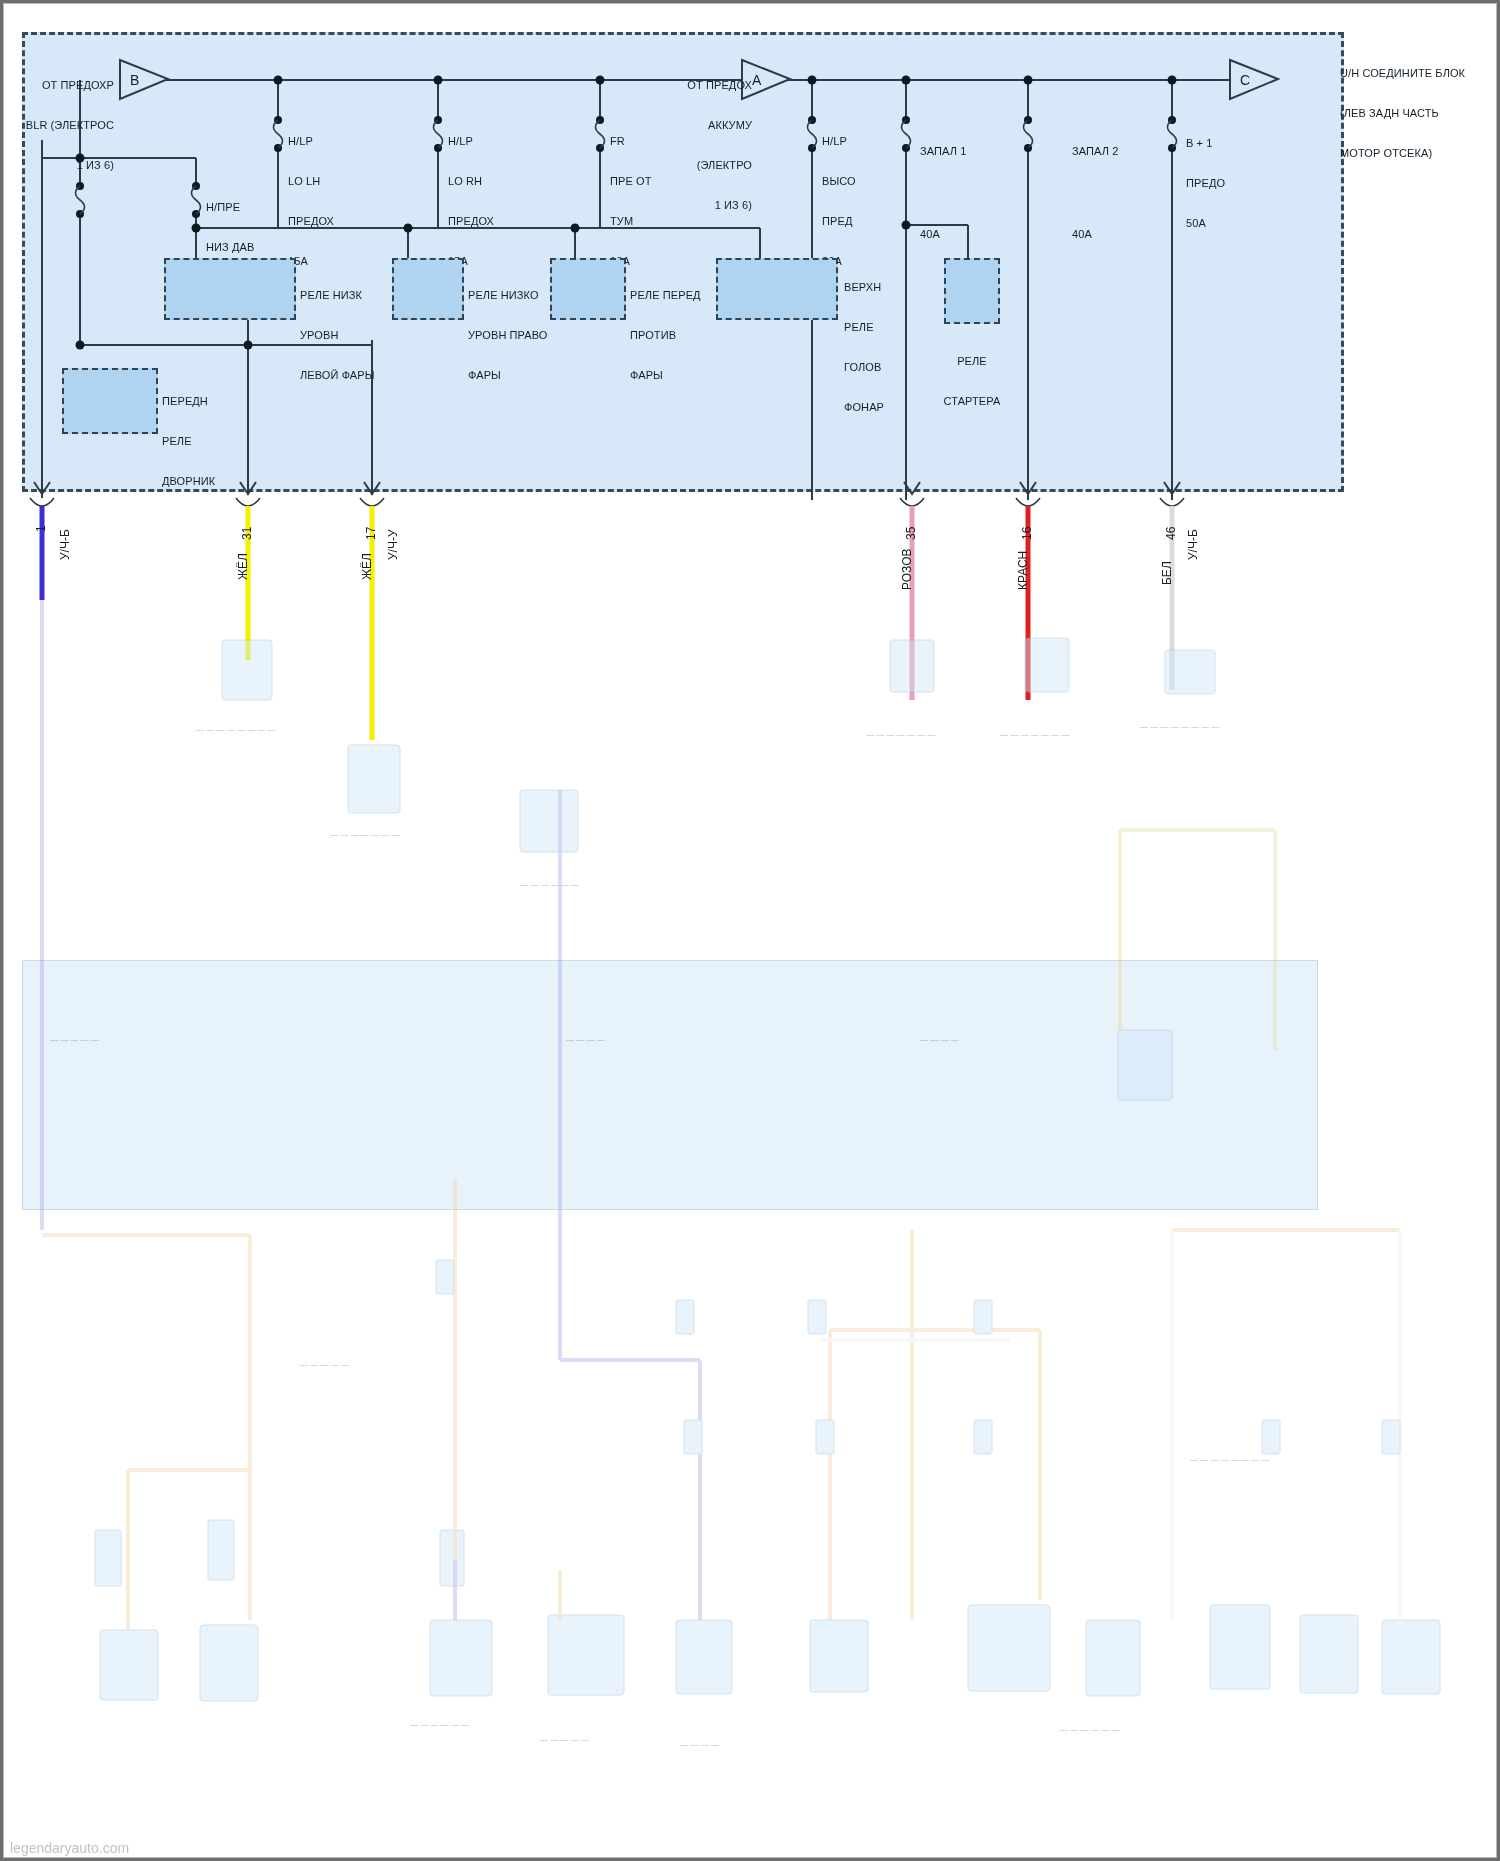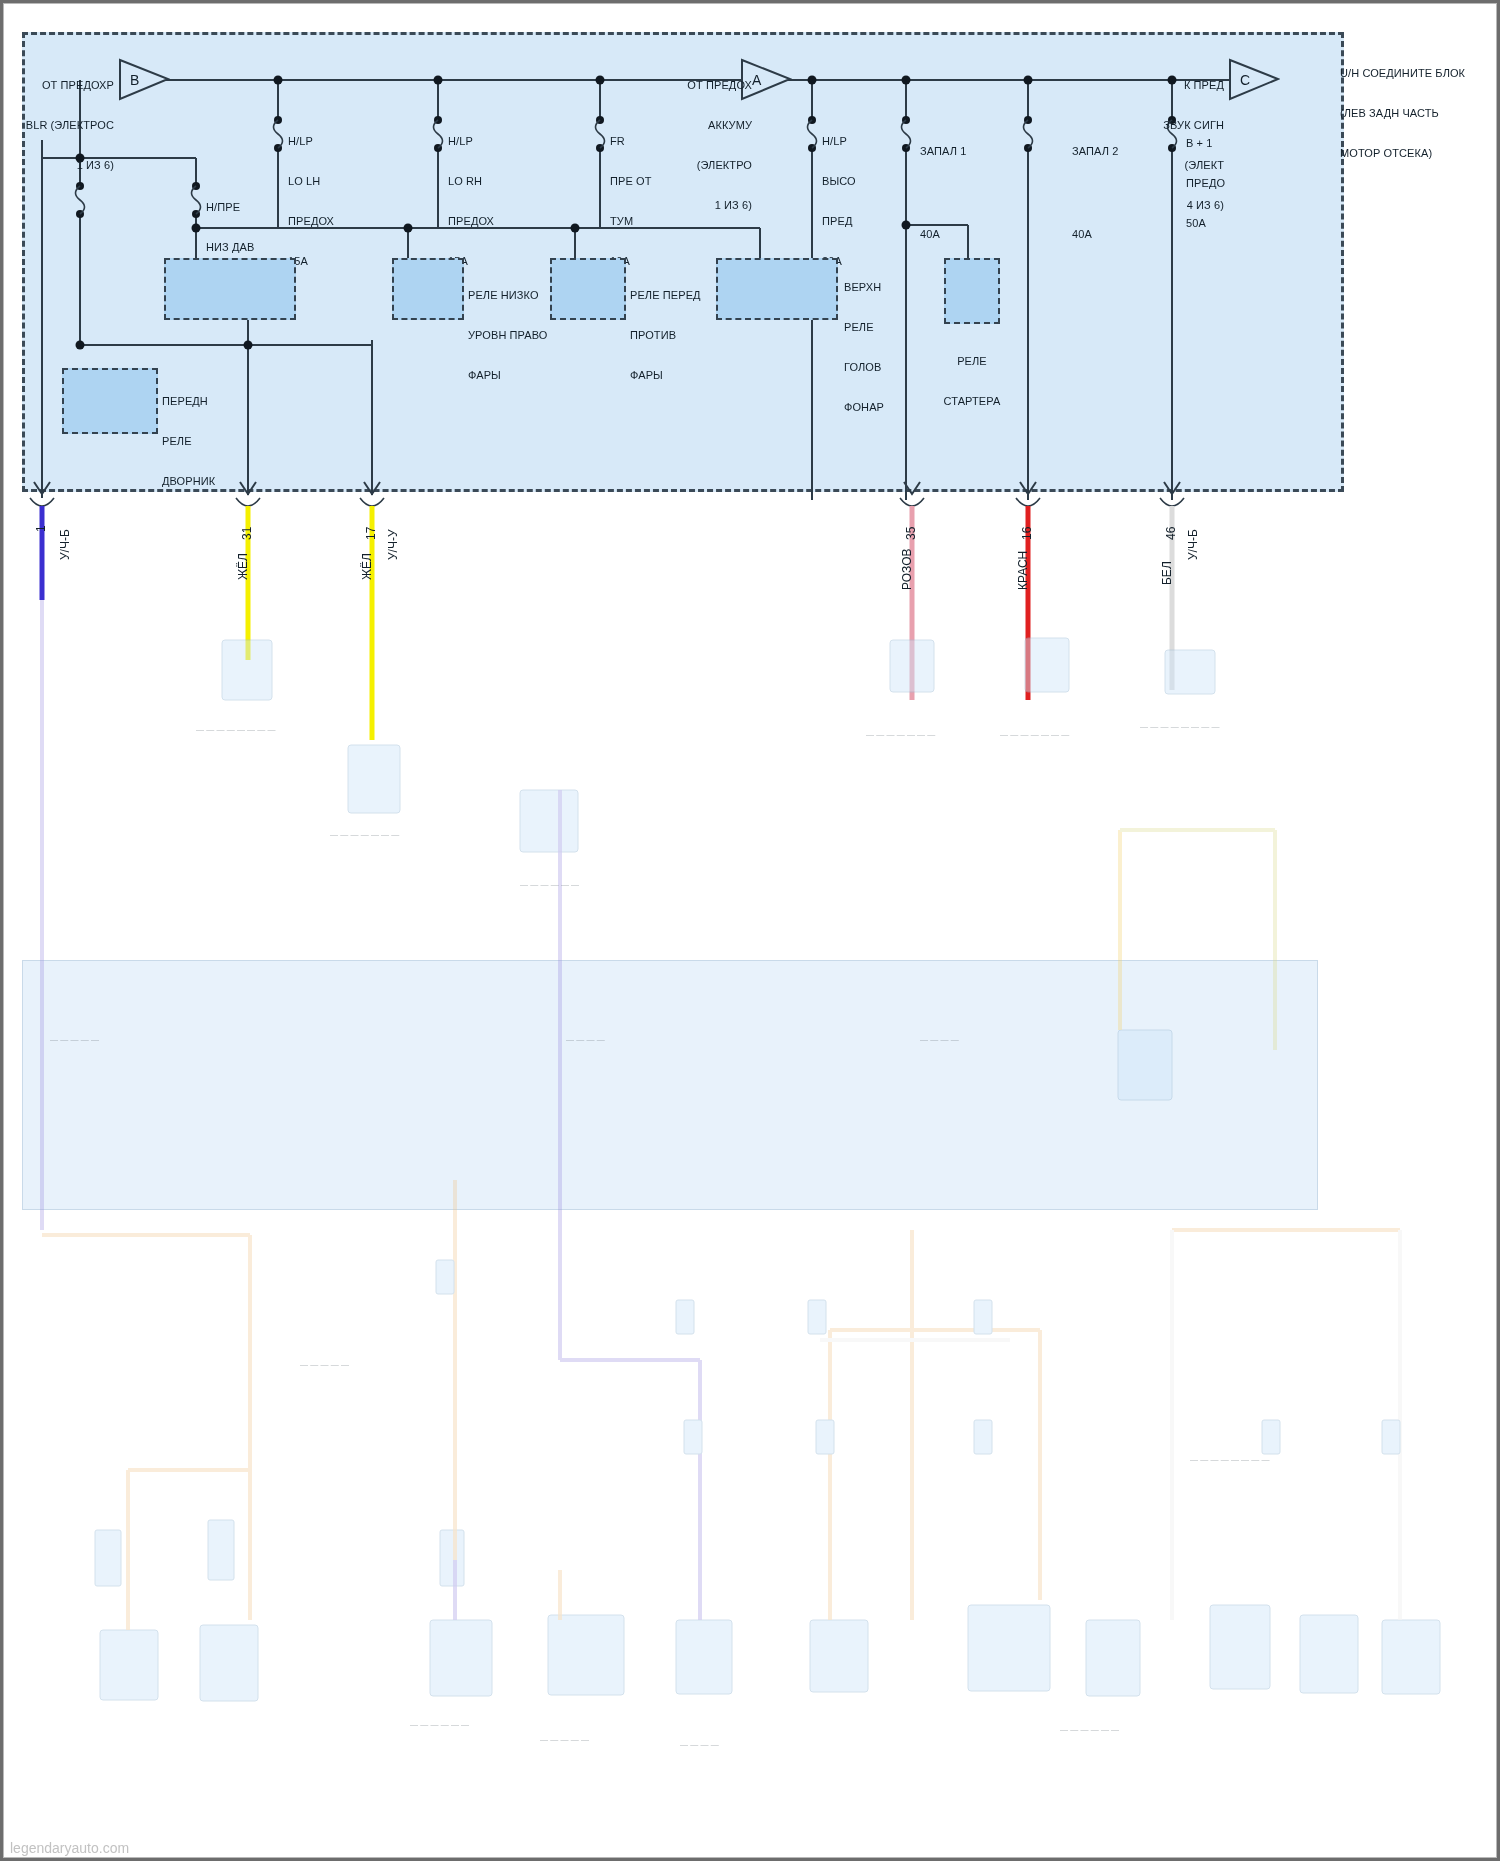--- a/index.html
+++ b/index.html
@@ -171,26 +171,20 @@
     <div>ОТ ПРЕДОХР</div>
     <div>BLR (ЭЛЕКТРОС</div>
     <div>1 ИЗ 6)</div>
   </div>
   <div class="lbl r" style="left:618px;top:52px;width:134px;">
     <div>ОТ ПРЕДОХ</div>
     <div>АККУМУ</div>
     <div>(ЭЛЕКТРО</div>
     <div>1 ИЗ 6)</div>
   </div>
-  <div class="lbl r" style="left:1150px;top:52px;width:74px;">
-    <div>К ПРЕД</div>
-    <div>ЗВУК СИГН</div>
-    <div>(ЭЛЕКТ</div>
-    <div>4 ИЗ 6)</div>
-  </div>
 
   <div class="lbl" style="left:1340px;top:40px;width:160px;">
     <div>U/H СОЕДИНИТЕ БЛОК</div>
     <div>(ЛЕВ ЗАДН ЧАСТЬ</div>
     <div>МОТОР ОТСЕКА)</div>
   </div>
 
   <div class="lbl" style="left:288px;top:108px;">
     <div>H/LP</div>
     <div>LO LH</div>
@@ -230,20 +224,25 @@
     <div>ПРЕДО</div>
     <div>50А</div>
   </div>
   <div class="lbl" style="left:206px;top:174px;">
     <div>Н/ПРЕ</div>
     <div>НИЗ ДАВ</div>
     <div>10А</div>
   </div>
 
   <div class="relay" style="left:164px;top:258px;width:132px;height:62px;"></div>
+  <div class="lbl" style="left:300px;top:262px;">
+    <div>РЕЛЕ НИЗК</div>
+    <div>УРОВН</div>
+    <div>ЛЕВОЙ ФАРЫ</div>
+  </div>
 
   <div class="relay" style="left:392px;top:258px;width:72px;height:62px;"></div>
   <div class="lbl" style="left:468px;top:262px;">
     <div>РЕЛЕ НИЗКО</div>
     <div>УРОВН ПРАВО</div>
     <div>ФАРЫ</div>
   </div>
 
   <div class="relay" style="left:550px;top:258px;width:76px;height:62px;"></div>
   <div class="lbl" style="left:630px;top:262px;">

